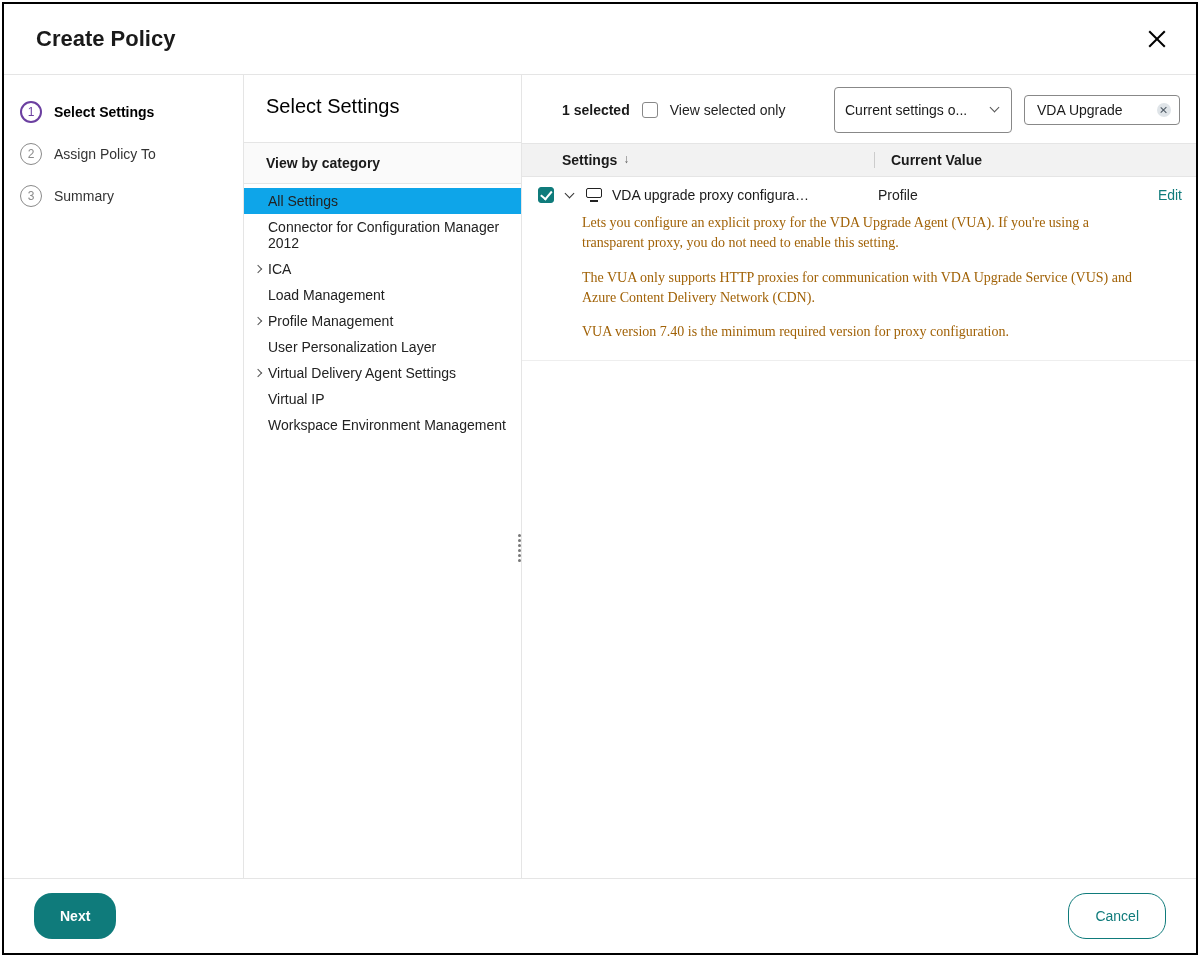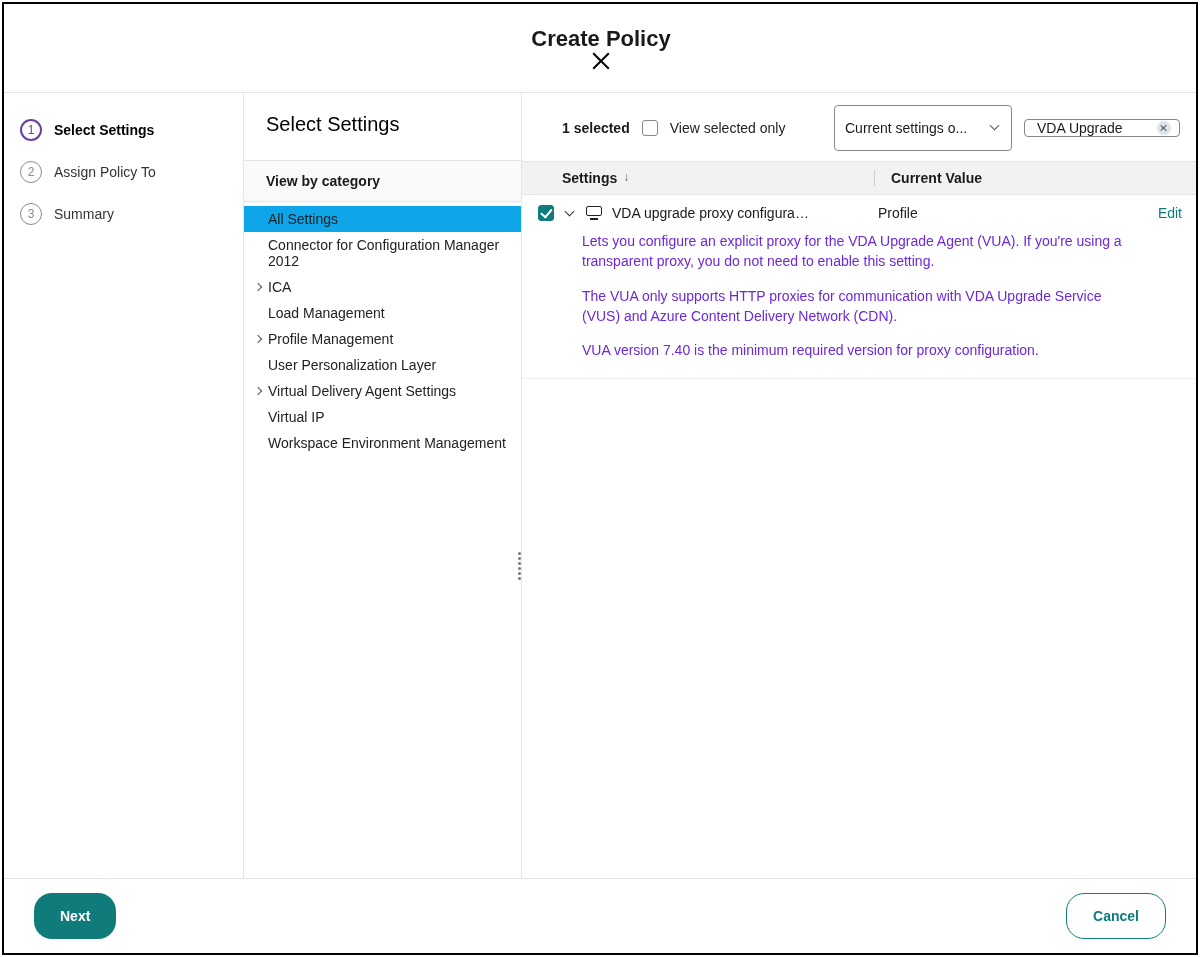--- a/index.html
+++ b/index.html
@@ -16,21 +16,20 @@
     margin: 2px;
     display: flex;
     flex-direction: column;
     position: relative;
   }
   .header {
     display: flex;
     justify-content: space-between;
     align-items: center;
     padding: 22px 30px 22px 32px;
-    flex-direction: column;
   }
   .header h1 { font-size: 22px; font-weight: 700; }
   .close-x { cursor: pointer; width: 18px; height: 18px; position: relative; }
   .close-x::before, .close-x::after {
     content: ""; position: absolute; left: 8px; top: -2px; width: 2px; height: 22px;
     background: #000;
   }
   .close-x::before { transform: rotate(45deg); }
   .close-x::after  { transform: rotate(-45deg); }
 
@@ -93,21 +92,21 @@
   .spacer { flex:1; }
   .dropdown {
     border:1px solid #888; border-radius:4px; height:46px;
     display:flex; align-items:center; padding:0 10px; gap:8px; cursor:pointer; min-width:178px;
     font-size:14px;
   }
   .dropdown .dd-text { flex:1; white-space:nowrap; overflow:hidden; text-overflow:ellipsis;}
   .chev-down{ width:12px;height:8px;position:relative;}
   .chev-down::before{content:"";position:absolute;width:6px;height:6px;border-right:1.5px solid #555;border-bottom:1.5px solid #555;transform:rotate(45deg);left:2px;top:-2px;}
   .filter-chip {
-    border:1px solid #888; border-radius:4px; height:18px;
+    border:1px solid #888; border-radius:4px; height:30px;
     display:flex; align-items:center; padding:0 8px 0 12px; gap:10px; font-size:14px; min-width:156px;
   }
   .chip-x{width:14px;height:14px;border-radius:50%;background:#dfe4e8;position:relative;cursor:pointer;flex-shrink:0;}
   .chip-x::before,.chip-x::after{content:"";position:absolute;left:6px;top:3px;width:1.3px;height:8px;background:#4a5560;}
   .chip-x::before{transform:rotate(45deg);} .chip-x::after{transform:rotate(-45deg);}
 
   .col-header {
     display:flex; background:#f2f2f2; border-top:1px solid #e5e5e5; border-bottom:1px solid #e5e5e5;
     font-weight:700; font-size:14px; padding: 8px 16px 8px 40px;
   }
@@ -121,33 +120,34 @@
   .row-left { display:flex; align-items:center; gap:10px; width: 340px; }
   .expand-chev{width:12px;height:12px;position:relative;cursor:pointer;}
   .expand-chev::before{content:"";position:absolute;width:6px;height:6px;border-right:1.5px solid #333;border-bottom:1.5px solid #333;transform:rotate(45deg);left:2px;top:1px;}
   .monitor-icon { width:16px; height:14px; position:relative; }
   .monitor-icon::before{content:"";position:absolute;inset:0 0 4px 0;border:1.5px solid #222;border-radius:2px;}
   .monitor-icon::after{content:"";position:absolute;left:4px;right:4px;bottom:0;height:2px;background:#222;}
   .setting-name{white-space:nowrap;overflow:hidden;text-overflow:ellipsis;max-width:200px;}
   .row-value{ padding-left:0; color:#222;}
   .row-edit { margin-left:auto; color:#0f7b7b; cursor:pointer; }
   .desc {
-    padding: 10px 60px 18px 60px; color:#6d28d9; line-height:1.45;
+    padding: 10px 60px 18px 60px; color:#a16207; line-height:1.45;
     border-bottom:1px solid #eee;
+    font-family:Liberation Serif, serif;
   }
   .desc p { margin-bottom: 14px; }
   .desc p:last-child{margin-bottom:0;}
 
   
   .footer {
     border-top:1px solid #e5e5e5; padding: 14px 30px; display:flex; align-items:center;
   }
   .btn { height:46px; border-radius:18px; padding:0 26px; font-size:14px; cursor:pointer; display:inline-flex; align-items:center; }
   .btn-primary { background:#0f7b7b; color:#fff; border:none; font-weight:600;}
-  .btn-outline { background:#fff; color:#0f7b7b; border:1.5px solid #0f7b7b; font-weight:700;}
+  .btn-outline { background:#fff; color:#0f7b7b; border:1.5px solid #0f7b7b; font-weight:400;}
 </style>
 </head>
 <body>
 
 <div class="window">
   <div class="header">
     <h1>Create Policy</h1>
     <div class="close-x"></div>
   </div>
 

